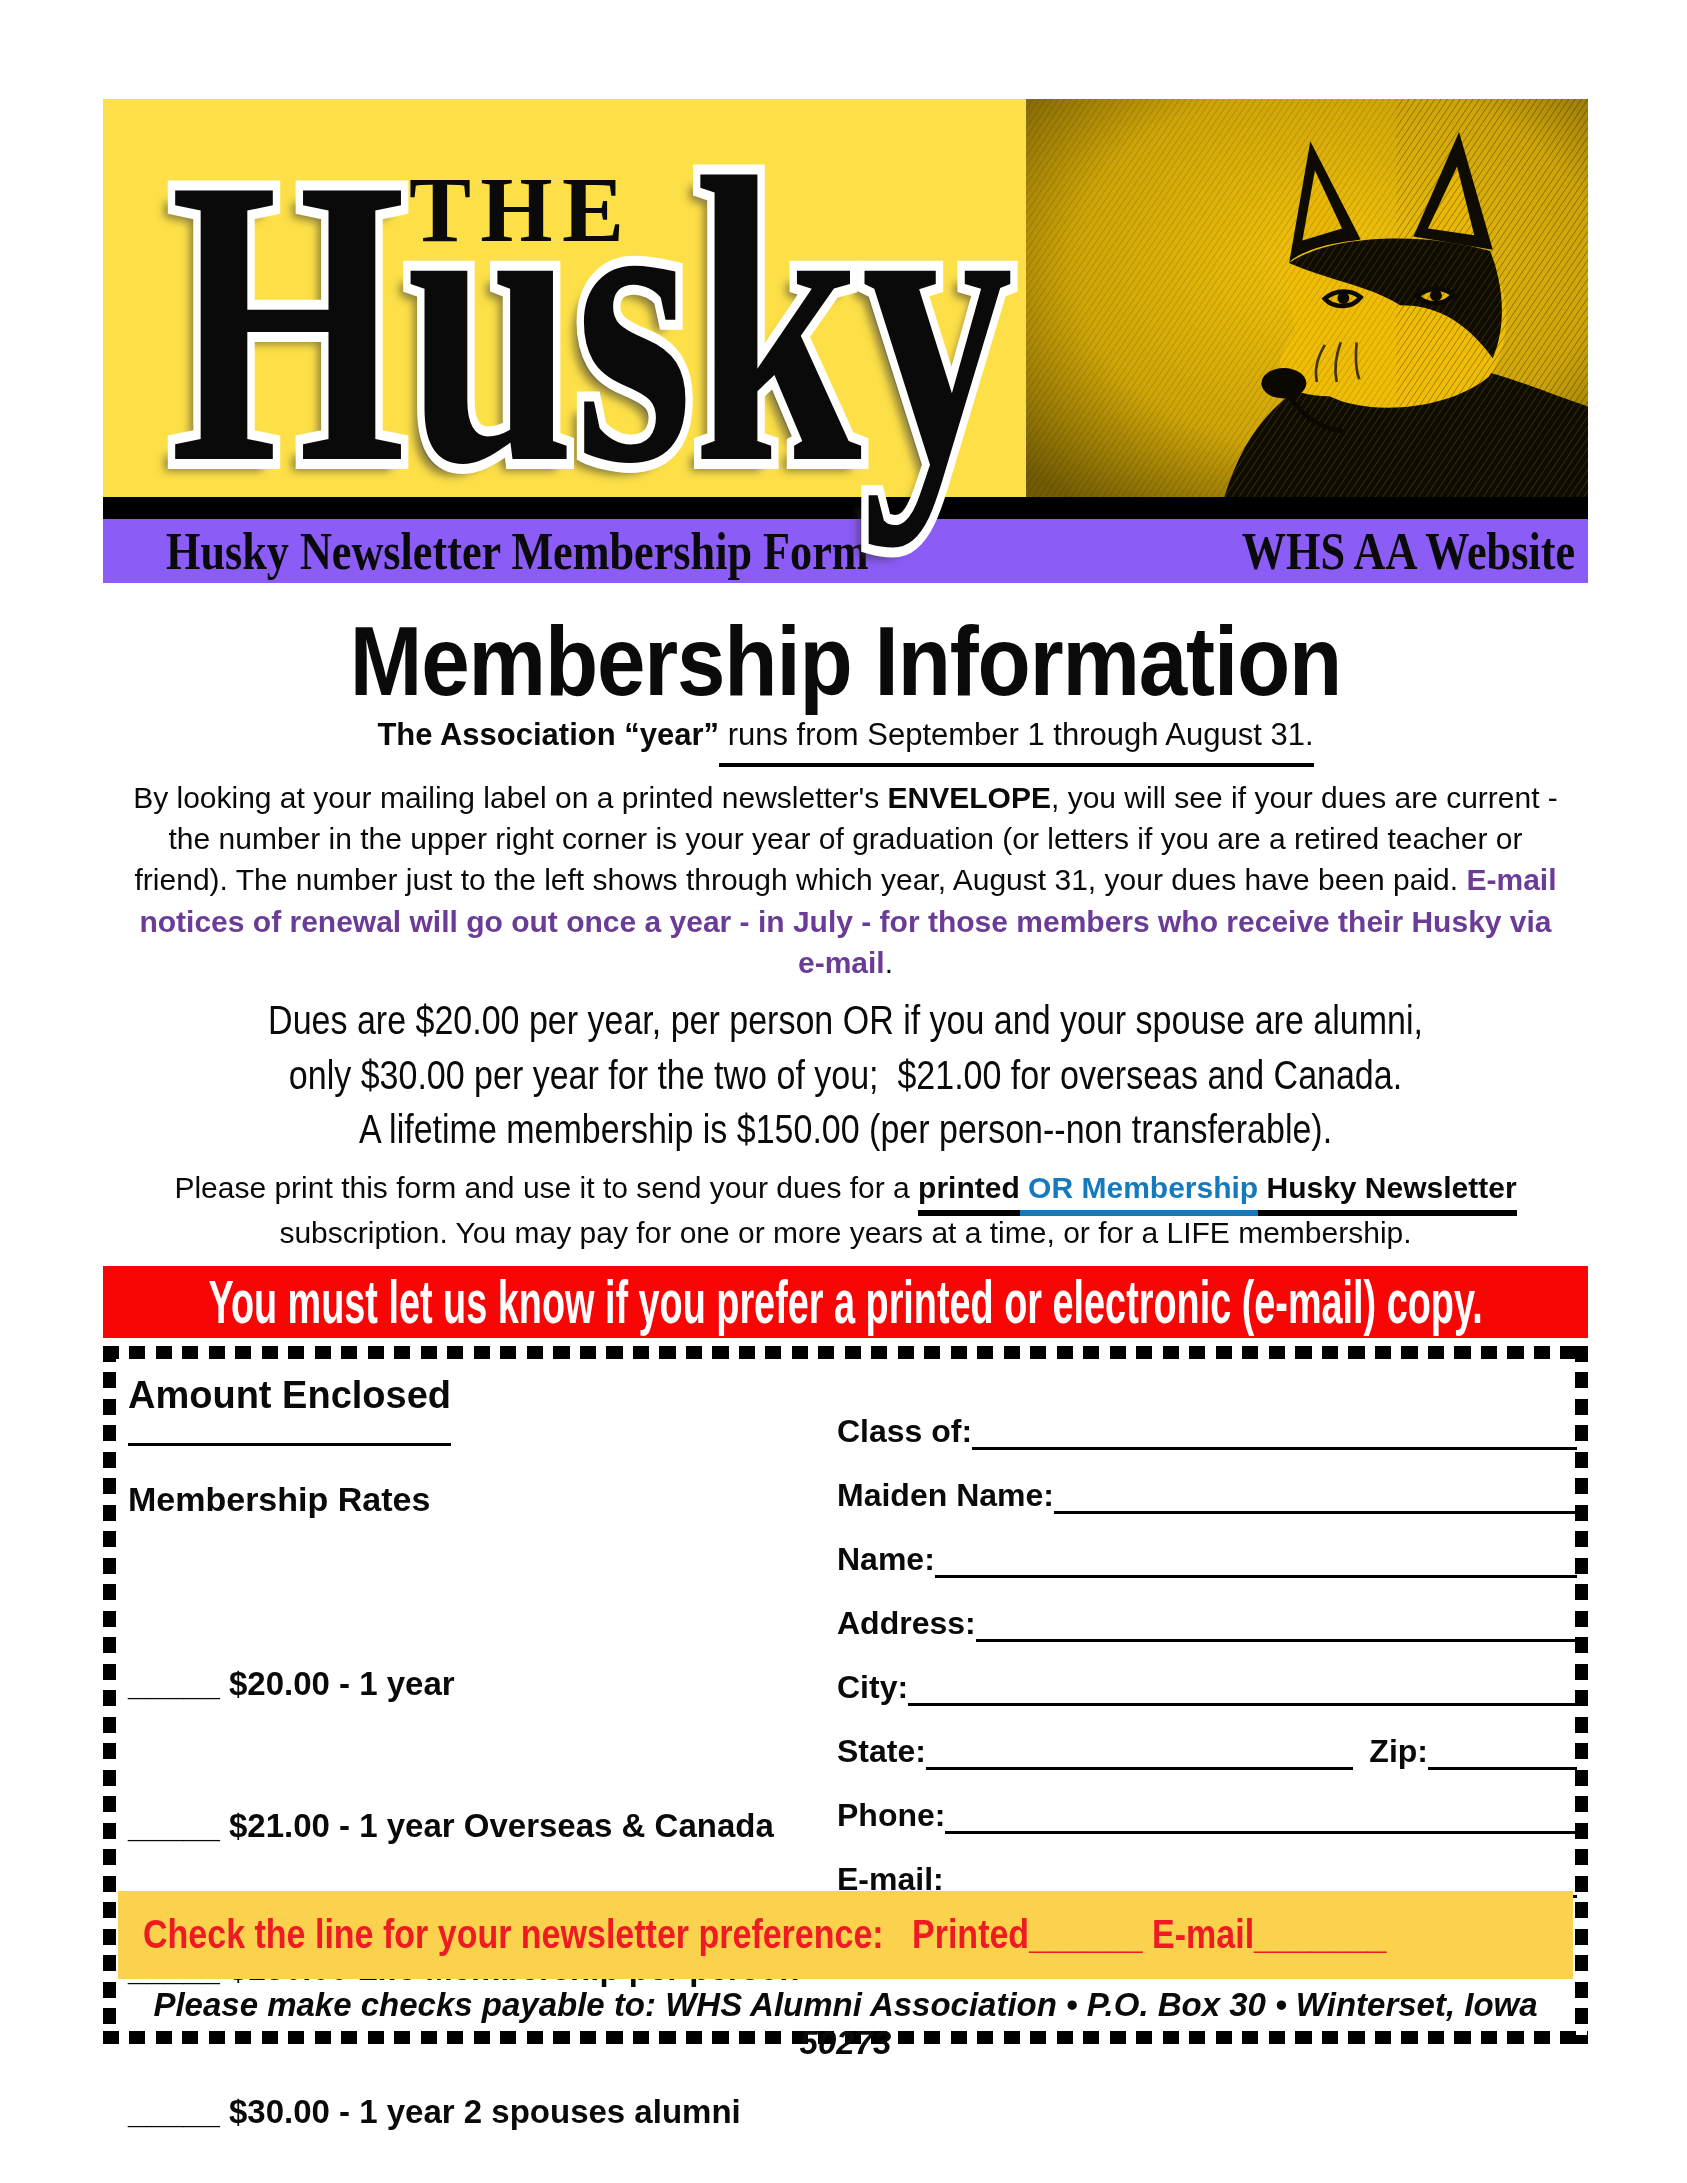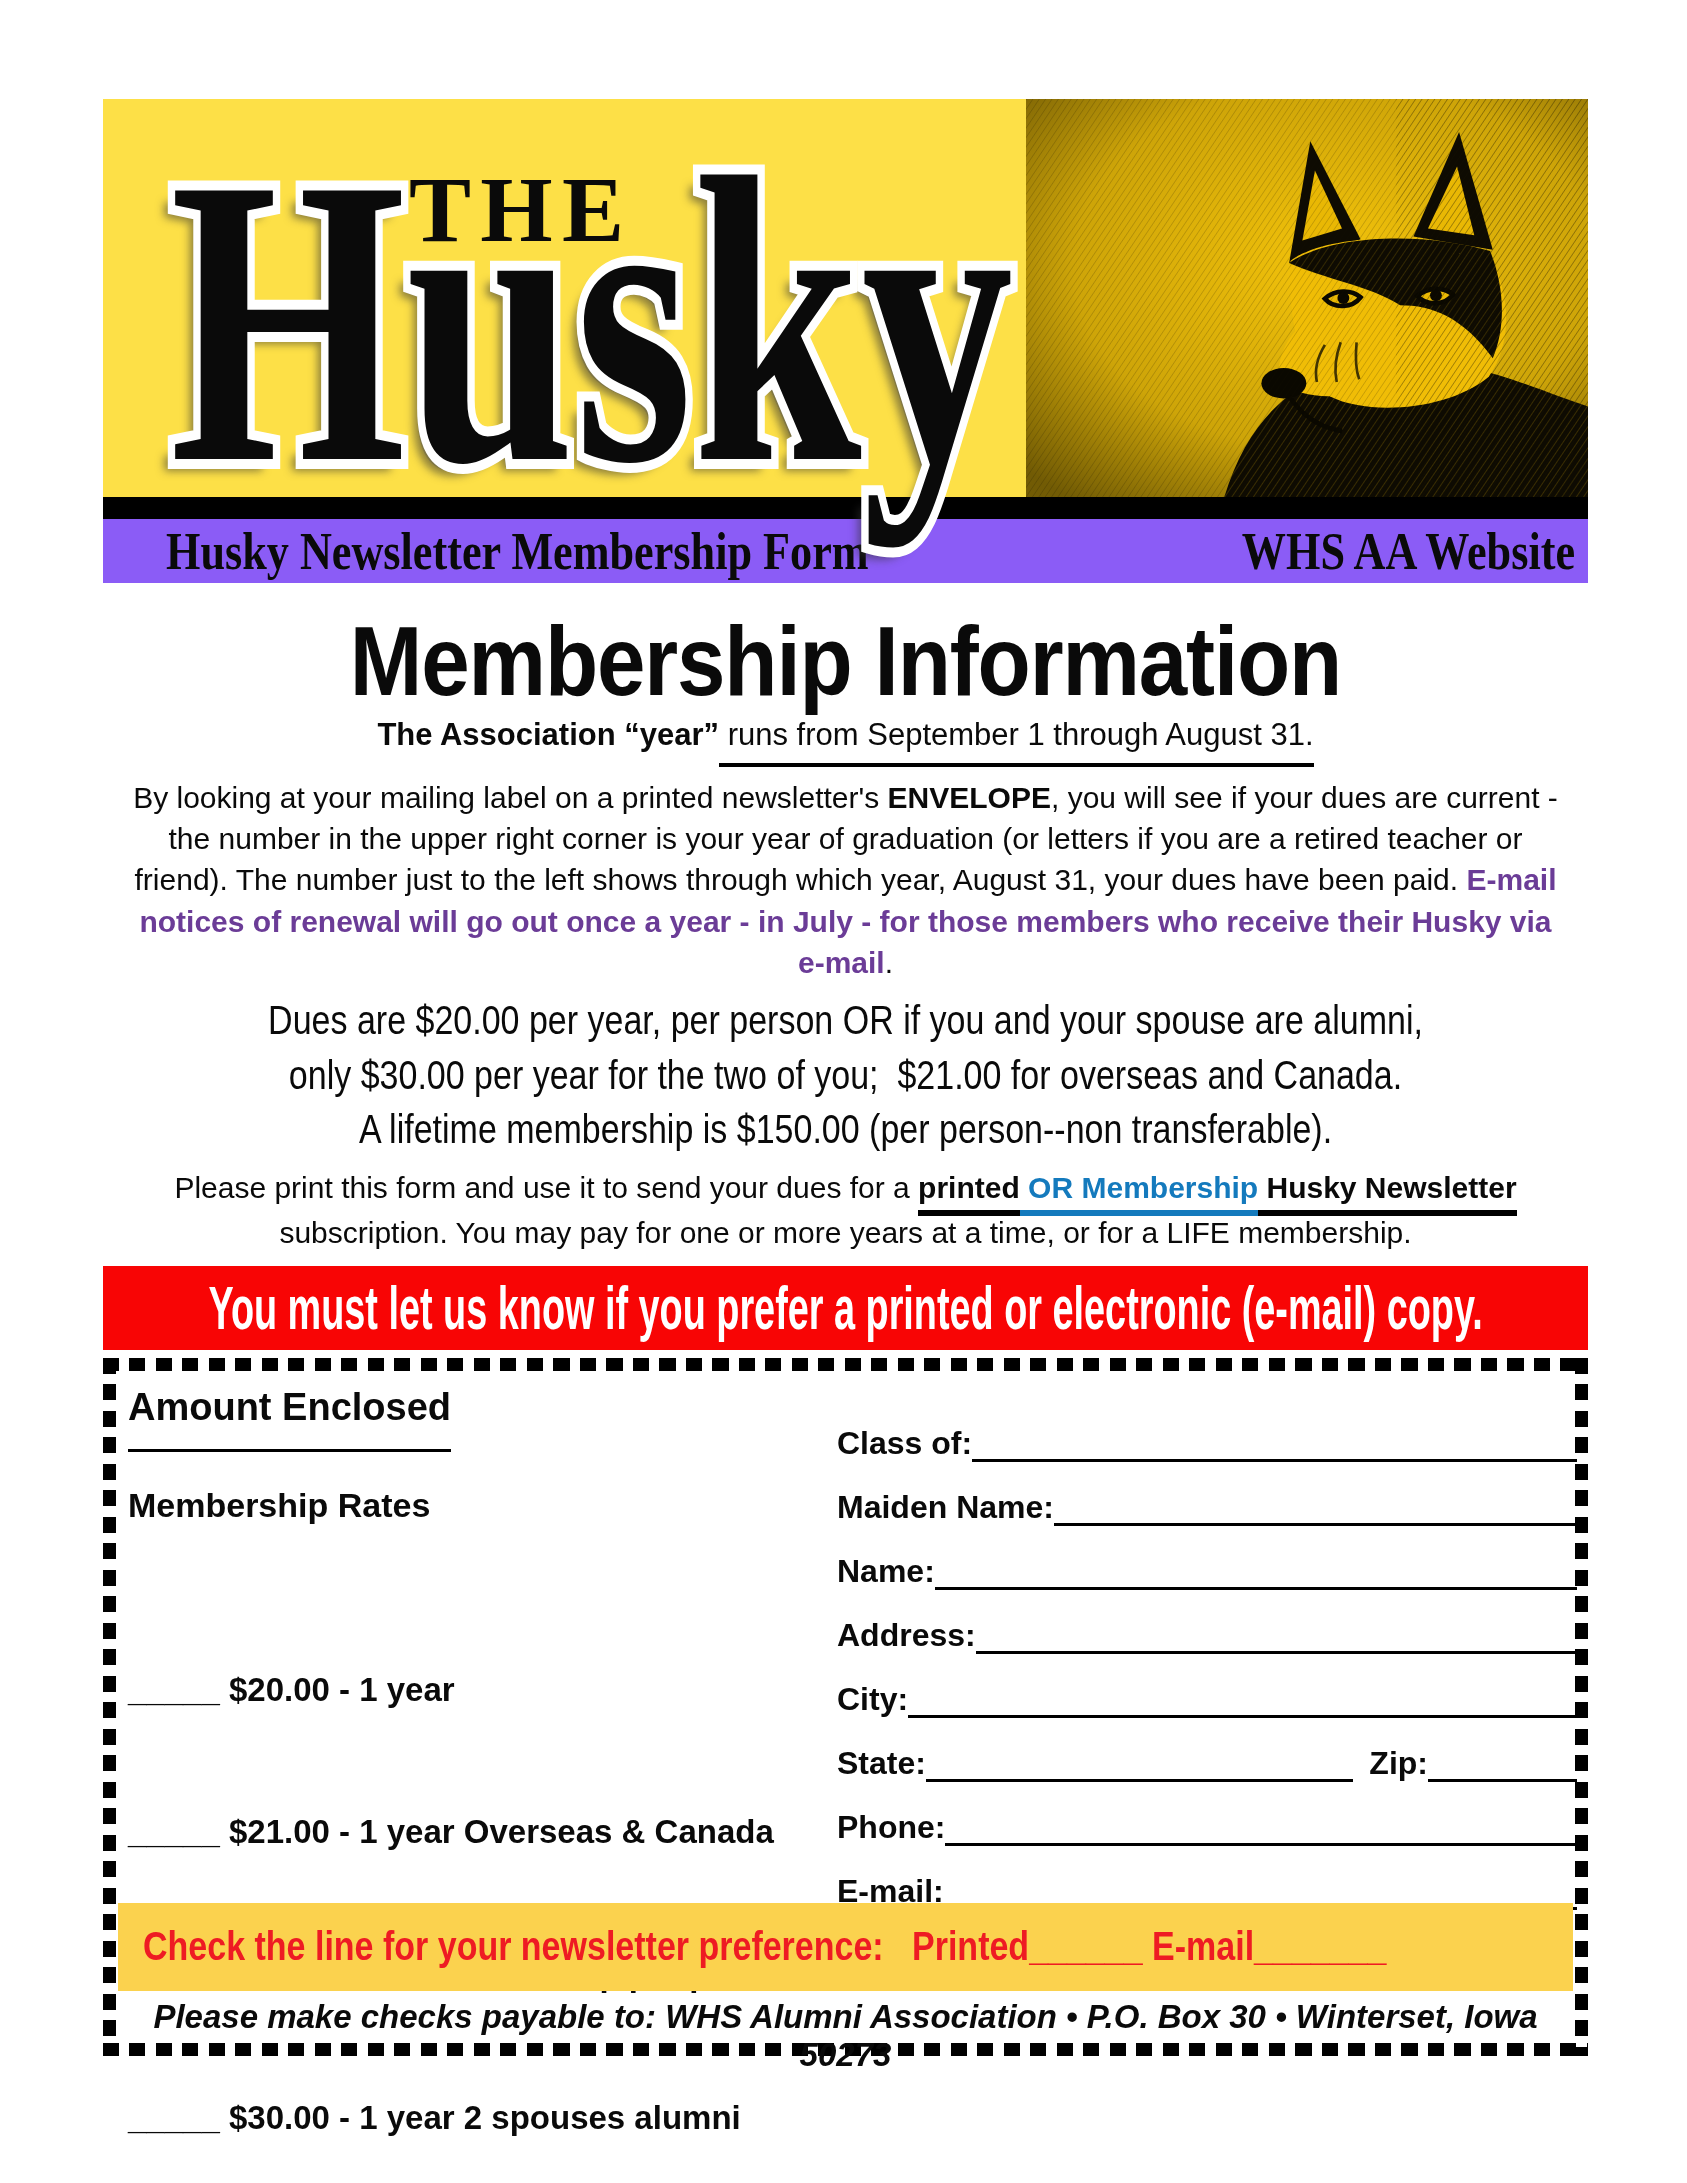--- a/index.html
+++ b/index.html
@@ -36,36 +36,36 @@
   .subtitle .sub-under{border-bottom:4px solid #000;padding-bottom:11px;}
   .intro{margin:24px auto 0;width:1439px;text-align:center;font-size:30px;line-height:1.38;color:#0a0a0a;}
   .intro b{font-weight:700;}
   .purple{color:#6B3C97;font-weight:700;}
   .dues{margin-top:9.3px;text-align:center;font-weight:400;color:#0a0a0a;}
   .dues div{font-size:40px;line-height:1.37;transform:scaleX(0.85);white-space:pre;}
   .printnote{margin-top:8px;text-align:center;font-size:30px;line-height:1.5;color:#0a0a0a;}
   .pn-b{font-weight:700;border-bottom:6px solid #000;padding-bottom:5.3px;}
   .pn-blue{font-weight:700;color:#147ABD;border-bottom:6px solid #147ABD;padding-bottom:5.3px;}
 
-  .redbanner{margin-top:10.6px;width:100%;height:84px;background:#F80505;
+  .redbanner{margin-top:10.6px;width:100%;height:72px;background:#F80505;
              display:flex;align-items:center;justify-content:center;}
   .redbanner span{color:#fff;font-weight:700;font-size:61px;white-space:nowrap;
              transform:scaleX(0.62);transform-origin:center;}
 
   
   .formbox{position:relative;margin-top:8px;width:100%;height:698px;}
   .dash-top,.dash-bottom{position:absolute;left:0;right:0;height:13.2px;
       background:repeating-linear-gradient(90deg,#000 0 16px,transparent 16px 26.5px);}
   .dash-top{top:0;} .dash-bottom{bottom:0;}
   .dash-left,.dash-right{position:absolute;top:0;bottom:0;width:13.2px;
       background:repeating-linear-gradient(180deg,#000 0 16px,transparent 16px 26.5px);}
   .dash-left{left:0;} .dash-right{right:0;}
 
   .leftcol{position:absolute;left:25px;top:28px;width:662px;color:#0a0a0a;}
-  .amount{display:inline-block;font-weight:700;font-size:38px;border-bottom:3.3px solid #000;padding-bottom:20px;}
+  .amount{display:inline-block;font-weight:700;font-size:38px;border-bottom:3.3px solid #000;padding-bottom:26px;}
   .rates-h{margin-top:34px;font-weight:700;font-size:34px;}
   .rates{margin-top:46px;font-weight:700;font-size:33px;line-height:1.44;white-space:pre;}
 
   .rightcol{position:absolute;left:734px;top:40px;width:740px;color:#0a0a0a;}
   .frow{display:flex;align-items:flex-end;height:64px;}
   .frow .flabel{font-weight:700;font-size:32px;white-space:nowrap;}
   .fill-line{flex:1;border-bottom:3.3px solid #000;height:6.6px;}
   .zip-label{margin-left:16px;}
   .zip-line{flex:0 0 149px;}
 

